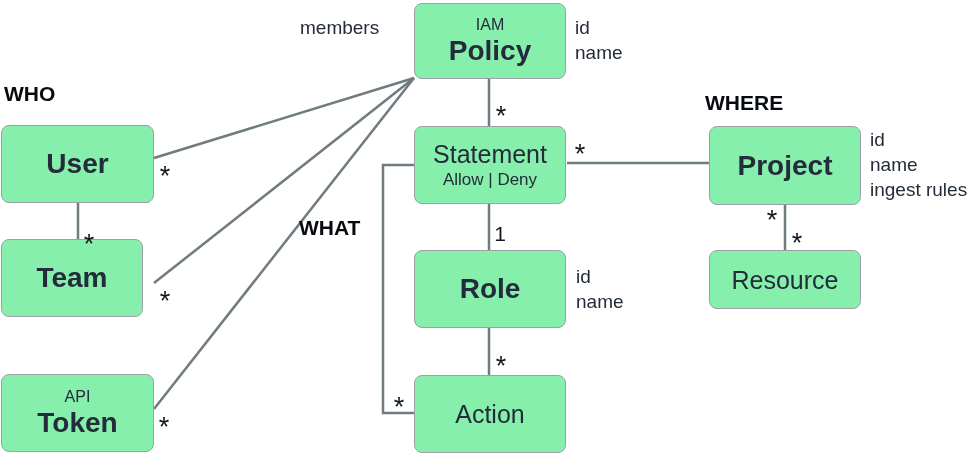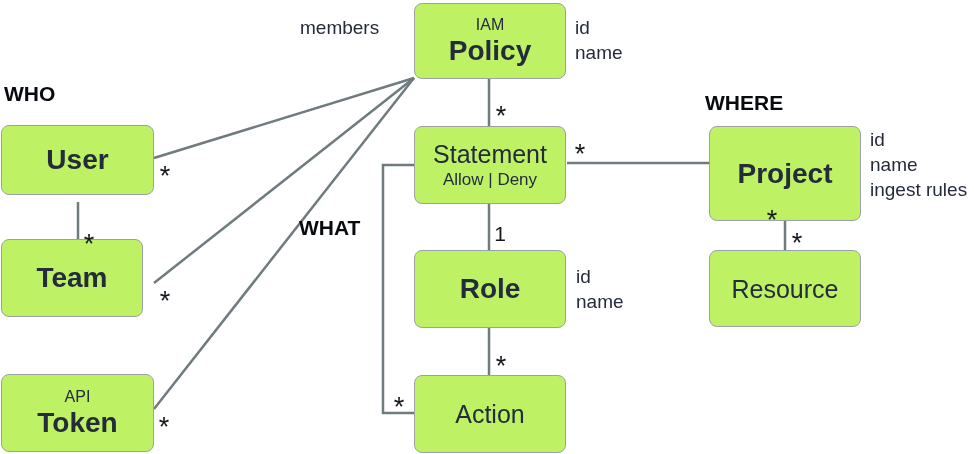--- a/index.html
+++ b/index.html
@@ -5,21 +5,21 @@
   html,body{margin:0;padding:0;background:#ffffff;}
   .canvas{
     position:relative;width:974px;height:454px;background:#ffffff;
     font-family:"Liberation Sans",sans-serif;overflow:hidden;
   }
   .edges{position:absolute;left:0;top:0;width:974px;height:454px;}
   .edges line,.edges polyline{stroke-width:2.5px;}
   .edges polyline{fill:none;}
   .entity{
     position:absolute;width:152px;box-sizing:border-box;
-    background:#bef264;border:1.5px solid #9ba1a6;border-radius:8px;
+    background:#86efac;border:1.5px solid #9ba1a6;border-radius:8px;
     display:flex;flex-direction:column;align-items:center;justify-content:center;
     color:#242b3a;text-align:center;
   }
   .entity .title{font-size:25px;line-height:1.12;font-weight:400;}
   .entity.bold .title{font-size:28px;font-weight:700;}
   .entity .kicker{font-size:16px;line-height:1.15;font-weight:400;}
   .entity .subtitle{font-size:17px;line-height:1.25;margin-top:1px;}
   .attrs{position:absolute;font-size:19px;line-height:25px;color:#242b3a;white-space:nowrap;}
   .heading{position:absolute;font-size:21px;line-height:22px;font-weight:700;color:#070b10;white-space:nowrap;}
   .edge-label{position:absolute;font-size:19px;line-height:22px;color:#242b3a;}
@@ -61,38 +61,38 @@
   </div>
 
   <div class="entity bold" style="left:414px;top:250px;height:78px">
     <div class="title">Role</div>
   </div>
 
   <div class="entity" style="left:414px;top:375px;height:78px">
     <div class="title">Action</div>
   </div>
 
-  <div class="entity bold" style="left:1px;top:125px;width:153px;height:70px">
+  <div class="entity bold" style="left:1px;top:125px;width:153px;height:78px">
     <div class="title">User</div>
   </div>
 
   <div class="entity bold" style="left:1px;top:239px;width:142px;height:78px">
     <div class="title">Team</div>
   </div>
 
   <div class="entity bold" style="left:1px;top:374px;width:153px;height:78px">
     <div class="kicker">API</div>
     <div class="title">Token</div>
   </div>
 
-  <div class="entity bold" style="left:709px;top:126px;height:95px">
+  <div class="entity bold" style="left:709px;top:126px;height:79px">
     <div class="title">Project</div>
   </div>
 
-  <div class="entity" style="left:709px;top:250px;height:77px">
+  <div class="entity" style="left:709px;top:250px;height:59px">
     <div class="title">Resource</div>
   </div>
 
   <div class="attrs" style="left:575px;top:15px">
     <div>id</div>
     <div>name</div>
   </div>
 
   <div class="attrs" style="left:576px;top:264px">
     <div>id</div>

